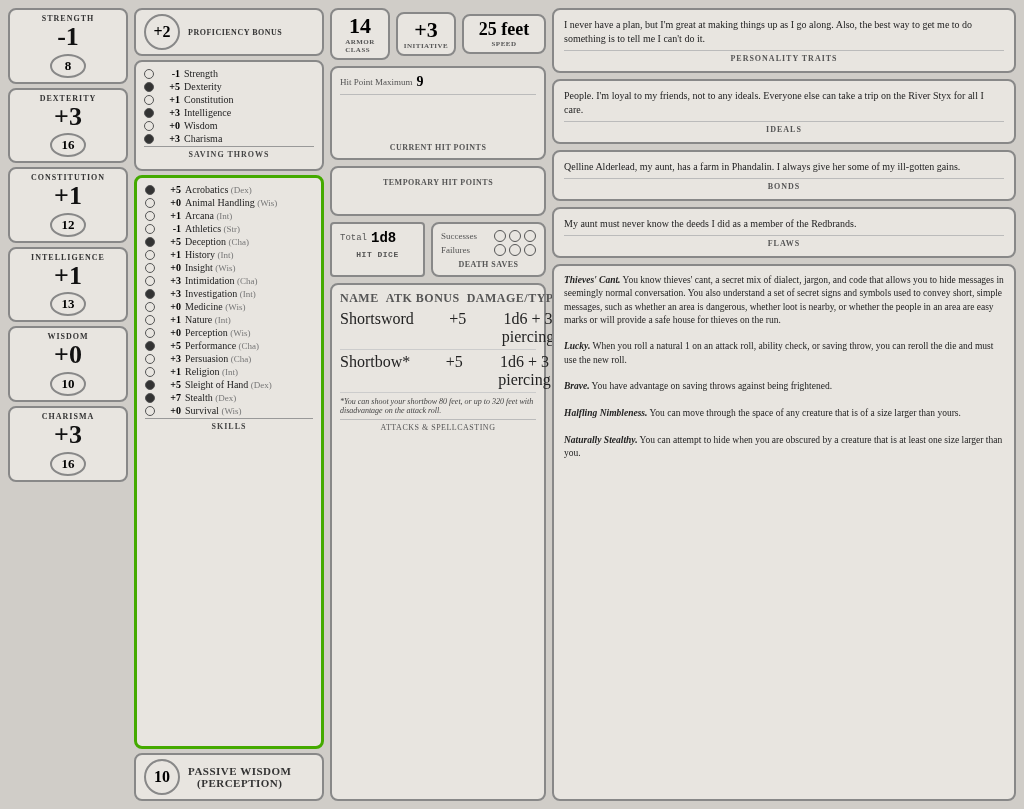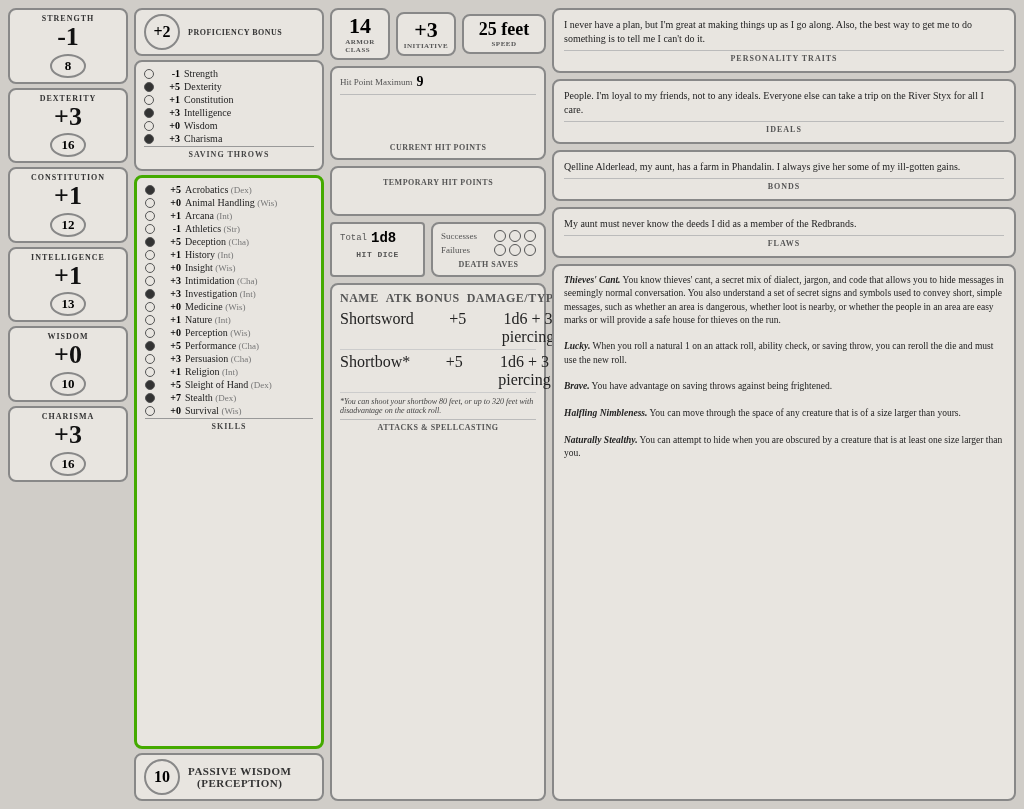--- a/index.html
+++ b/index.html
@@ -345,21 +345,21 @@
       color: #222;
     }
     .attack-note {
       font-size: 8px;
       color: #444;
       margin-top: 4px;
       font-style: italic;
     }
     .attacks-label {
       font-size: 8px;
-      font-weight: bold;
+      font-weight: normal;
       text-transform: uppercase;
       letter-spacing: 0.5px;
       color: #555;
       text-align: center;
       margin-top: 4px;
       border-top: 1px solid #bbb;
       padding-top: 3px;
     }
 
     

